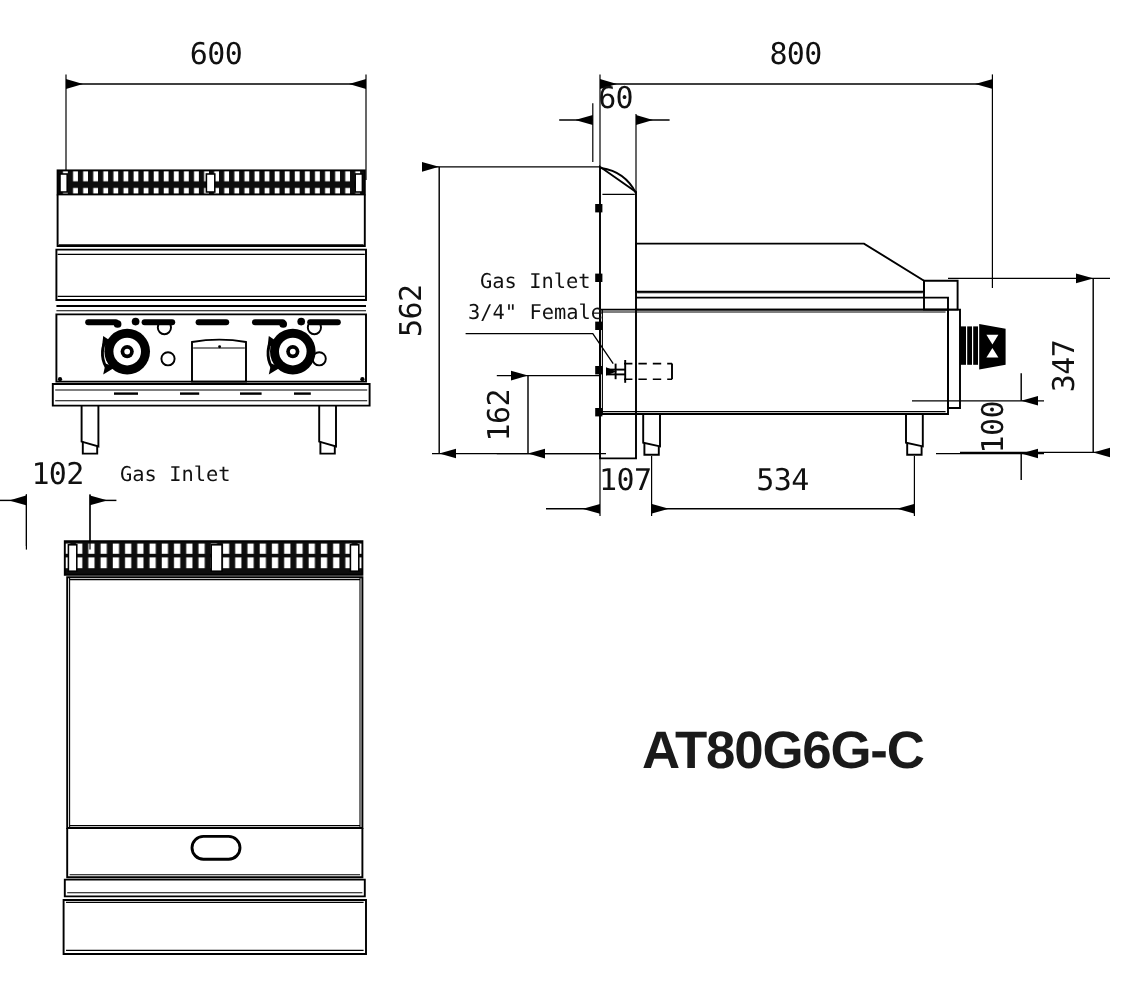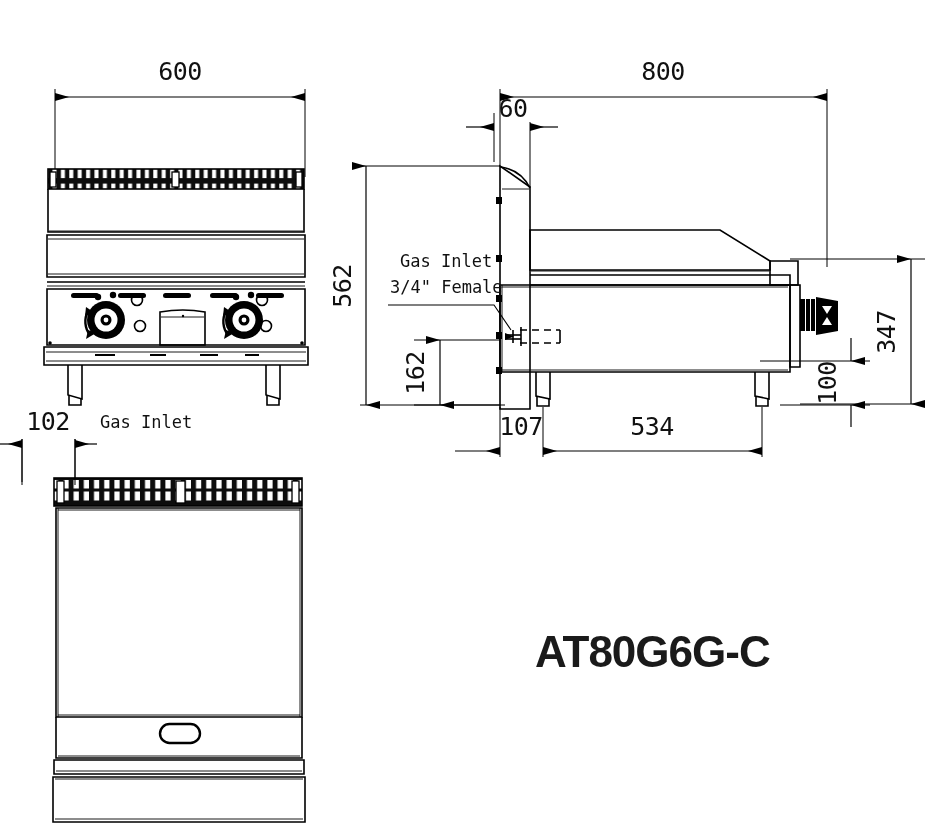--- a/index.html
+++ b/index.html
@@ -12,21 +12,20 @@
     height: 839px;
     font-family: "Liberation Sans", sans-serif;
     position: relative;
     overflow: hidden;
   }
   #drawing-root {
     position: absolute;
     left: 0; top: 0;
     width: 935px;
     height: 658px;
-    margin-top: 27px;
   }
   svg.cad {
     display: block;
     width: 935px;
     height: 839px;
   }
   
   .dim-text {
     font-family: "DejaVu Sans Mono", monospace;
     font-size: 25px;

